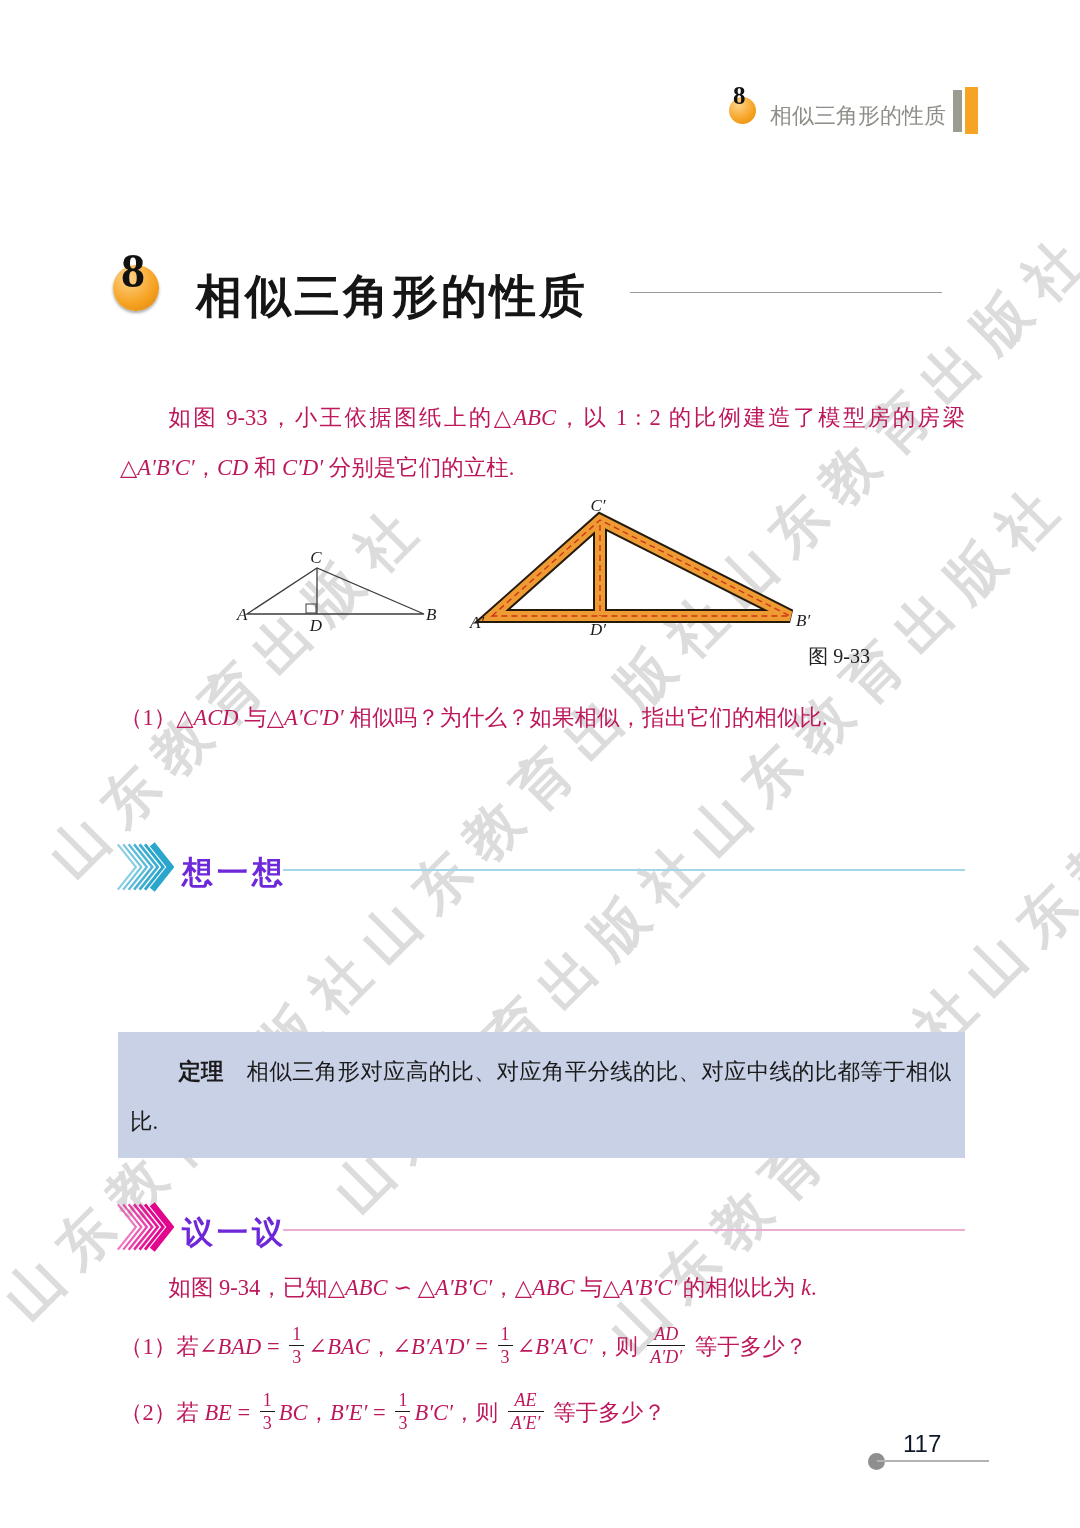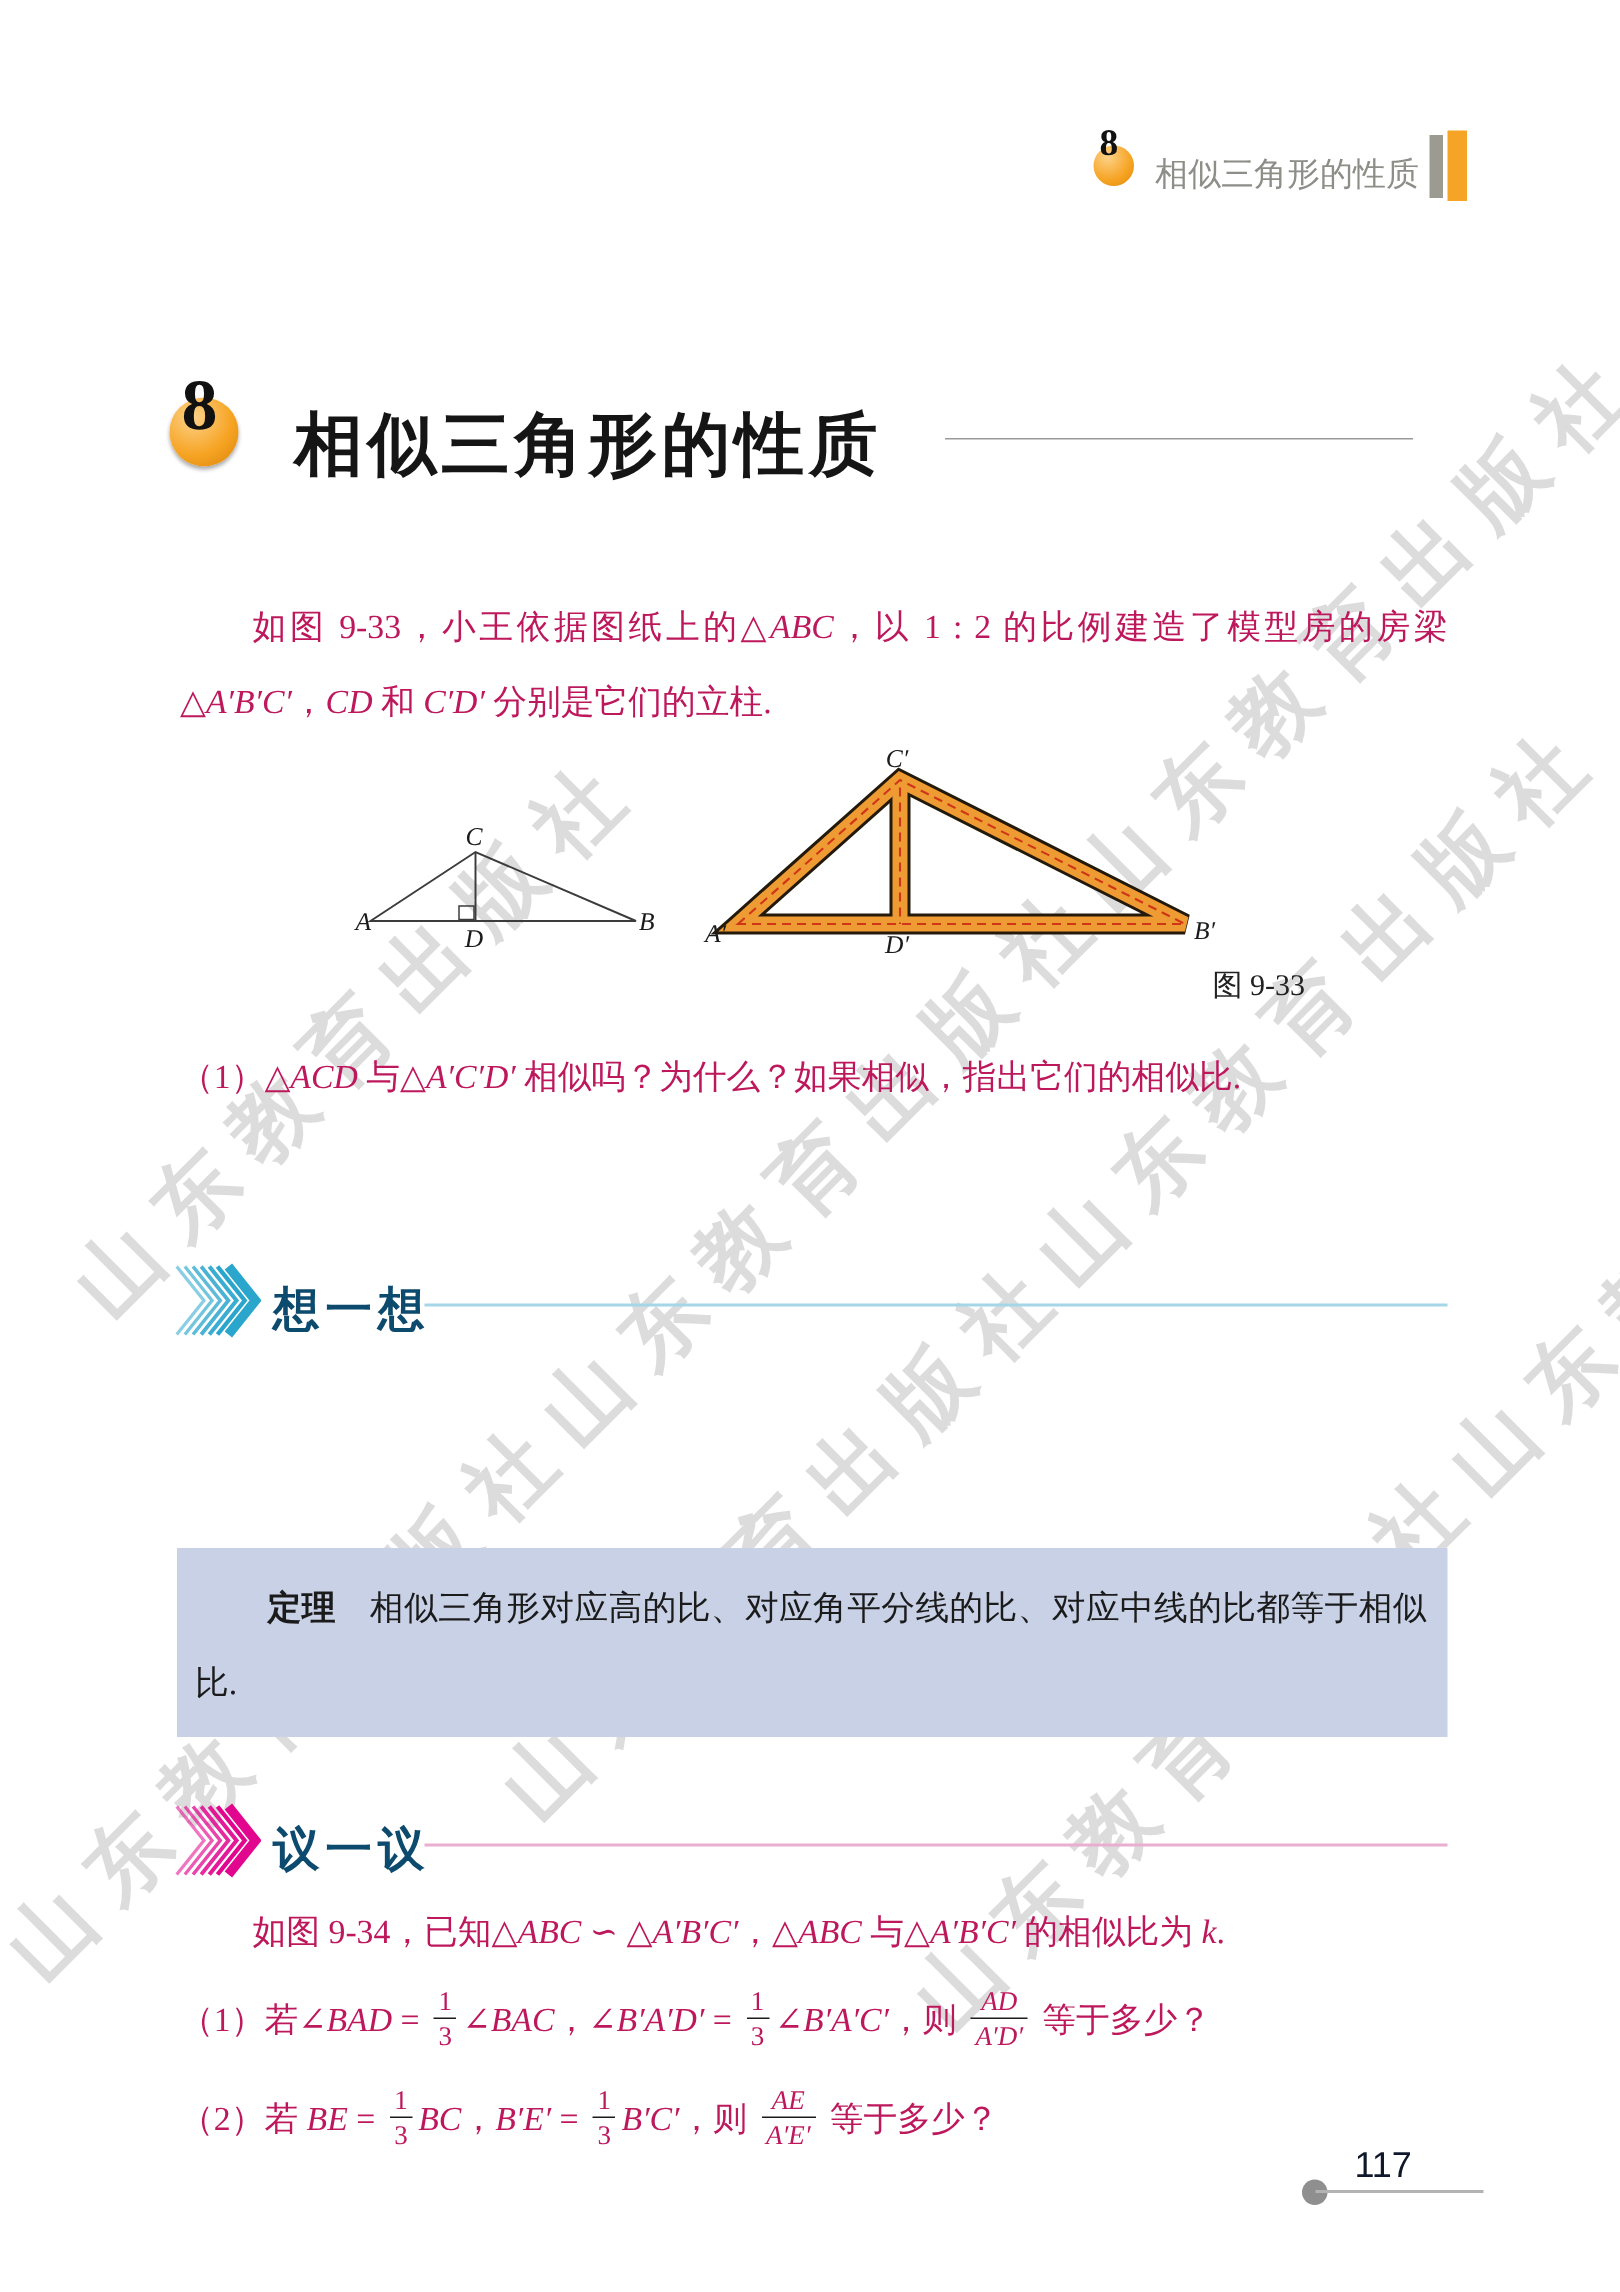--- a/index.html
+++ b/index.html
@@ -37,21 +37,21 @@
   .bold{font-weight:700;}
 
   .frac{display:inline-block;text-align:center;vertical-align:middle;line-height:1.12;
         font-size:18px;margin:0 4px;position:relative;top:-3px;}
   .frac .num{display:block;padding:0 3px 1px;}
   .frac .den{display:block;border-top:1.4px solid #1b1b1b;padding:1px 3px 0;}
   .frac.it{font-style:italic;}
 
   
   .chev{position:absolute;width:58px;height:54px;}
-  .sec-head{position:absolute;font-size:31px;font-weight:600;letter-spacing:4px;color:#0c4a6e;}
+  .sec-head{position:absolute;font-size:31px;font-weight:600;letter-spacing:4px;color:#6d28d9;}
   .sec-line{position:absolute;height:2px;}
 
   .theorem{position:absolute;left:118px;top:1032px;width:847px;height:126px;background:#c8d1e6;}
   .theorem .txt{margin:0;padding:15px 14px 0 12px;font-size:22.5px;line-height:50px;text-indent:2.15em;
                 text-align:justify;}
 
   
   .fig-svg{position:absolute;left:230px;top:495px;}
   .fig-caption{position:absolute;left:230px;top:643px;width:640px;text-align:right;
                font-size:20px;color:#222;}

